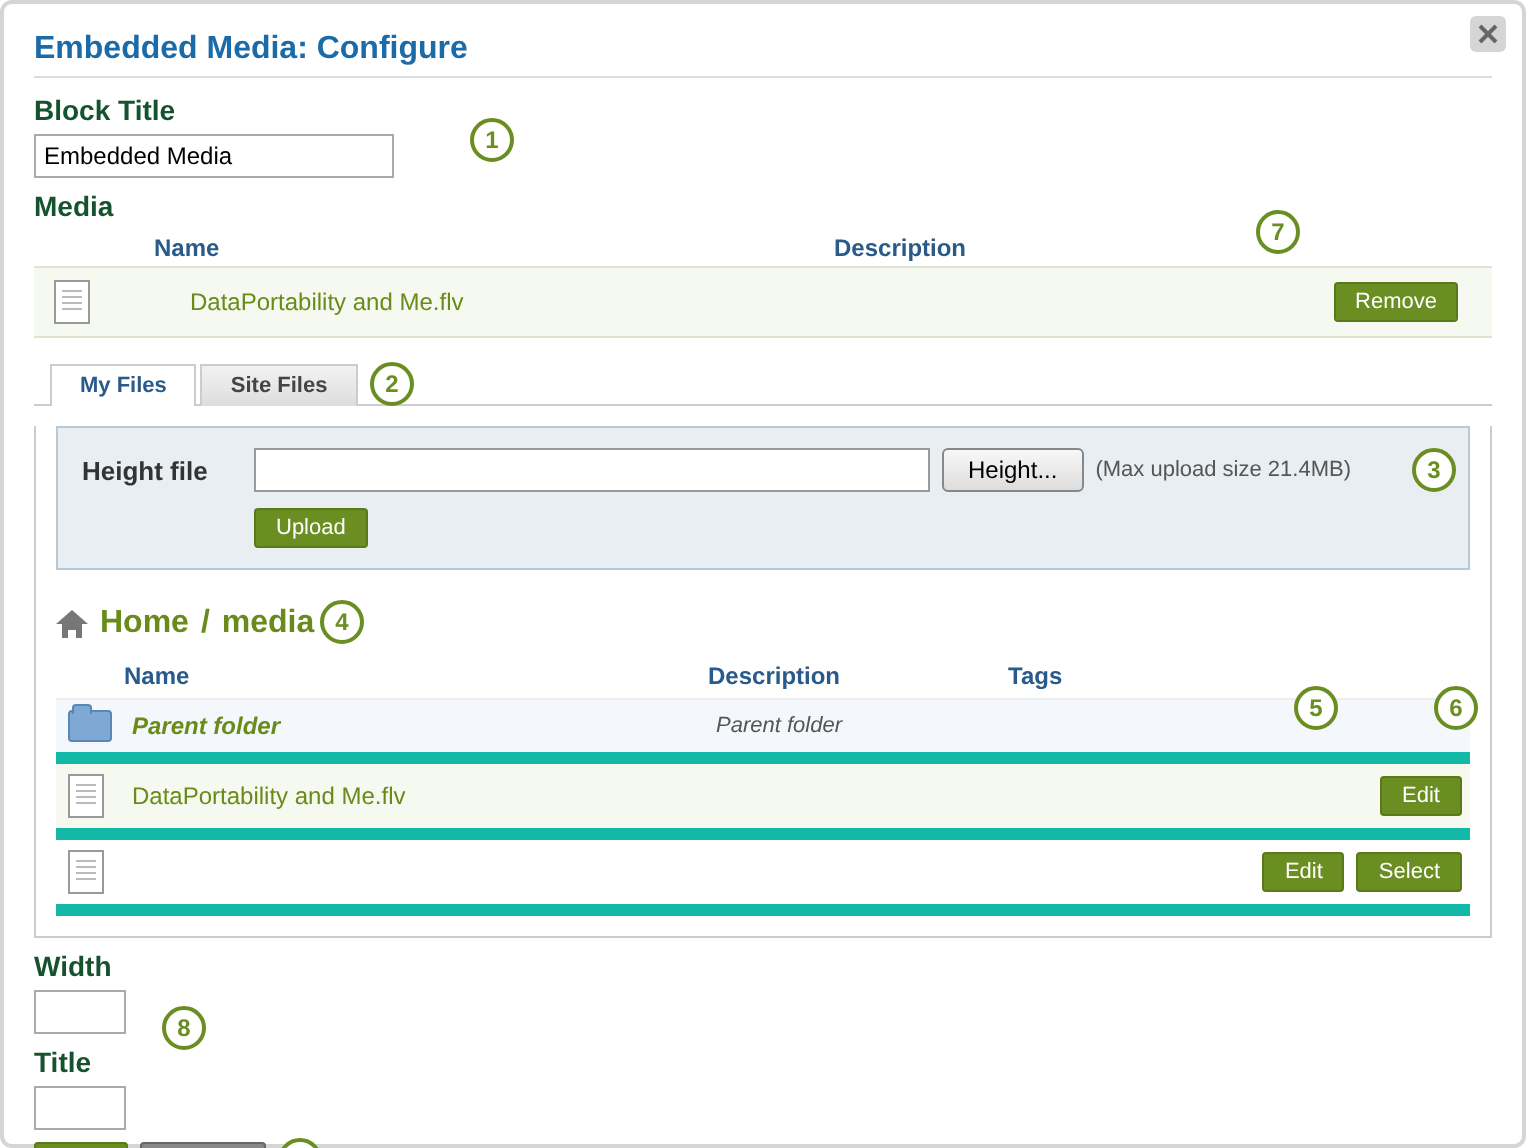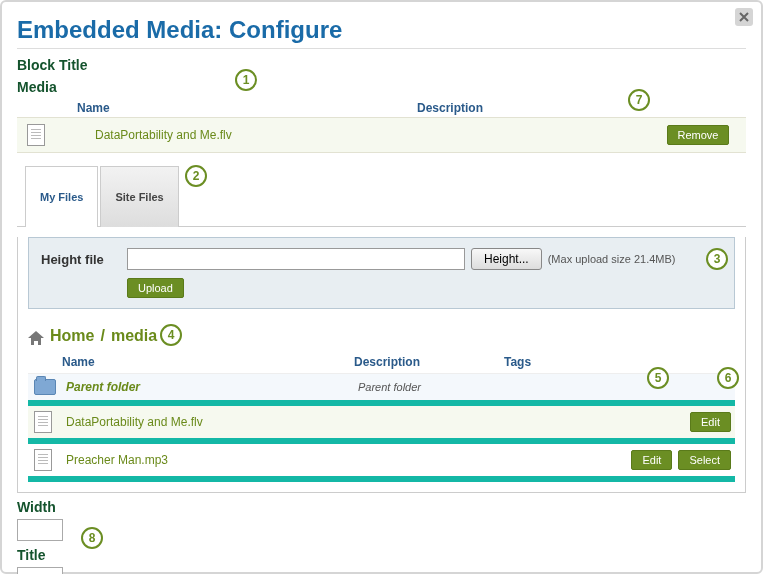--- a/index.html
+++ b/index.html
@@ -1,49 +1,49 @@
 <!DOCTYPE html>
 <html><head>
 <meta charset="utf-8">
 <style>
 * { box-sizing: border-box; margin: 0; padding: 0; }
 body { font-family: Arial, Helvetica, sans-serif; font-size: 12px; background: #fff; color: #333; }
 .window { width: 763px; height: 574px; background: #fff; border: 2px solid #d5d5d5; border-radius: 6px; position: relative; padding: 10px 15px; }
 .close-btn { position: absolute; top: 6px; right: 8px; width: 18px; height: 18px; background: #d5d5d5; border-radius: 3px; display: flex; align-items: center; justify-content: center; font-size: 12px; color: #666; cursor: pointer; }
 .close-btn svg { width: 10px; height: 10px; }
-h1 { font-size: 24px; color: #1a6ba8; font-weight: bold; padding: 4px 0; border-bottom: 1px solid #ddd; margin-bottom: 8px; }
+h1 { font-size: 16px; color: #1a6ba8; font-weight: bold; padding: 4px 0; border-bottom: 1px solid #ddd; margin-bottom: 8px; }
 h2 { font-size: 14px; font-weight: bold; color: #14532d; margin-top: 6px; margin-bottom: 4px; }
 .text-input { border: 1px solid #aaa; padding: 3px 4px; font-size: 12px; }
 .block-title-input { width: 180px; }
 .small-input { width: 46px; }
 .media-header { display: flex; padding: 2px 2px 2px 60px; color: #2a5a8a; font-weight: bold; font-size: 12px; }
 .media-header .col-name { flex: 0 0 340px; }
 .media-header .col-desc { flex: 1; }
 .media-row { background: #f6f9ef; border-top: 1px solid #e2e2d2; border-bottom: 1px solid #e2e2d2; display: flex; align-items: center; padding: 6px 8px 6px 8px; }
 .icon-cell { width: 52px; display: flex; justify-content: flex-start; padding-left: 2px; }
 .file-icon { width: 18px; height: 22px; border: 1px solid #999; background: #fff; position: relative; }
 .file-icon::before { content: ""; position: absolute; left: 3px; right: 3px; top: 4px; height: 1px; background: #bbb; box-shadow: 0 3px 0 #bbb, 0 6px 0 #bbb, 0 9px 0 #bbb; }
 .folder-icon { width: 22px; height: 16px; background: #7fa8d4; border: 1px solid #5a86b4; border-radius: 2px; position: relative; }
 .folder-icon::before { content: ""; position: absolute; top: -4px; left: 1px; width: 8px; height: 4px; background: #7fa8d4; border: 1px solid #5a86b4; border-bottom: none; border-radius: 2px 2px 0 0; }
 .media-row .name { flex: 0 0 392px; color: #6a8a1a; font-size: 12px; padding-left: 18px; }
 .media-row .desc { flex: 1; }
 .green-btn { background: #6b8e23; color: #fff; border: 1px solid #5a7a1a; padding: 3px 10px; font-size: 11px; cursor: pointer; border-radius: 2px; }
 .grey-btn { background: #888; color: #fff; border: 1px solid #666; padding: 3px 10px; font-size: 11px; cursor: pointer; border-radius: 2px; }
 .tabs { margin-top: 12px; display: flex; border-bottom: 1px solid #ccc; padding-left: 8px; }
-.tab { padding: 24px 14px; font-size: 11px; font-weight: bold; border: 1px solid #ccc; border-bottom: none; margin-right: 2px; cursor: pointer; position: relative; top: 1px; }
+.tab { padding: 4px 14px; font-size: 11px; font-weight: bold; border: 1px solid #ccc; border-bottom: none; margin-right: 2px; cursor: pointer; position: relative; top: 1px; }
 .tab.active { background: #fff; color: #2a5a8a; }
 .tab.inactive { background: linear-gradient(#f2f2f2, #ddd); color: #444; }
 .pane { border: 1px solid #ccc; border-top: none; padding: 0; }
 .upload-box { background: #e8eef2; border: 1px solid #b8c8d4; margin: 10px; padding: 10px 12px; }
 .upload-row { display: flex; align-items: center; gap: 6px; }
 .upload-label { font-weight: bold; font-size: 13px; color: #333; width: 80px; }
 .upload-input { flex: 0 0 338px; border: 1px solid #999; background: #fff; height: 22px; }
 .browse-btn { background: linear-gradient(#f8f8f8, #ddd); border: 1px solid #888; border-radius: 3px; padding: 3px 12px; font-size: 12px; cursor: pointer; }
 .upload-hint { font-size: 11px; color: #555; }
-.breadcrumb { display: flex; align-items: flex-end; gap: 6px; padding: 8px 10px; font-size: 16px; font-weight: bold; }
+.breadcrumb { display: flex; align-items: center; gap: 6px; padding: 8px 10px; font-size: 16px; font-weight: bold; }
 .home-icon { width: 16px; height: 14px; }
 .home-icon svg path{ fill: #777; }
 .breadcrumb a { color: #6a8a1a; text-decoration: none; }
 .breadcrumb .sep { color: #6a8a1a; }
 .file-table { margin: 0 10px 10px 10px; }
 .file-table-header { display: flex; padding: 2px 4px 4px 34px; color: #2a5a8a; font-weight: bold; font-size: 12px; border-bottom: 1px solid #eee; }
 .fh-name { flex: 0 0 292px; }
 .fh-desc { flex: 0 0 150px; }
 .fh-tags { flex: 1; }
 .file-row { display: flex; align-items: center; padding: 5px 4px; border-bottom: 6px solid #14b8a6; }
@@ -68,20 +68,21 @@
   <div class="close-btn">
     <svg viewBox="0 0 10 10">
         <path d="M1 1 L9 9 M9 1 L1 9" stroke="#666" stroke-width="2" fill="none"></path>
       </svg>
   </div>
 
   <h1>Embedded Media: Configure</h1>
 
   <div class="rel">
     <h2>Block Title</h2>
+    <input class="text-input block-title-input" value="Embedded Media" style="">
     <span class="callout" style="left:218px; top:12px;">1</span>
   </div>
 
   <h2>Media</h2>
 
   <div class="rel">
     <div class="media-header">
       <div class="col-name">Name</div>
       <div class="col-desc">Description</div>
       <div style="width:80px;"></div>
@@ -161,21 +162,20 @@
           <div class="ftags"></div>
           <div class="factions">
             <button class="green-btn">Edit</button>
           </div>
         </div>
 
         <div class="file-row">
           <div class="ficon">
               <div class="file-icon"></div>
             </div>
-          <div class="fname">Preacher Man.mp3</div>
           <div class="fdesc"></div>
           <div class="ftags"></div>
           <div class="factions">
             <button class="green-btn">Edit</button>
             <button class="green-btn">Select</button>
           </div>
         </div>
       </div>
 
     </div>

